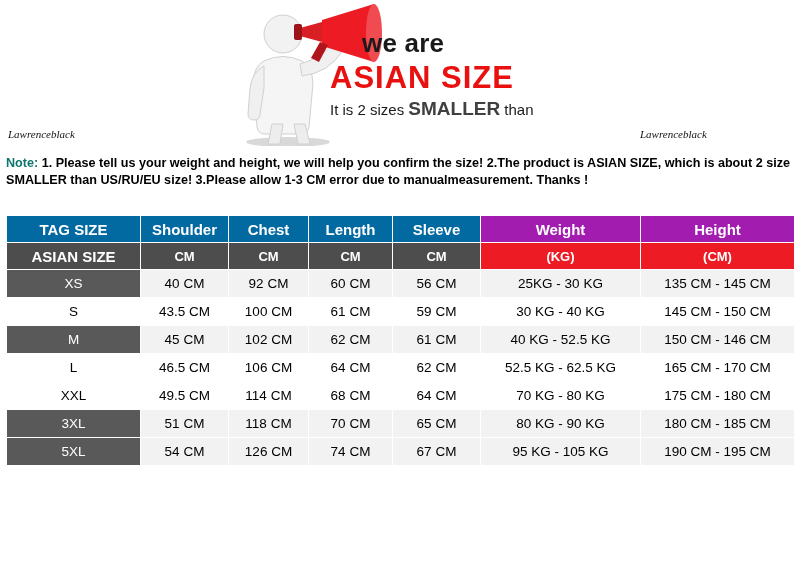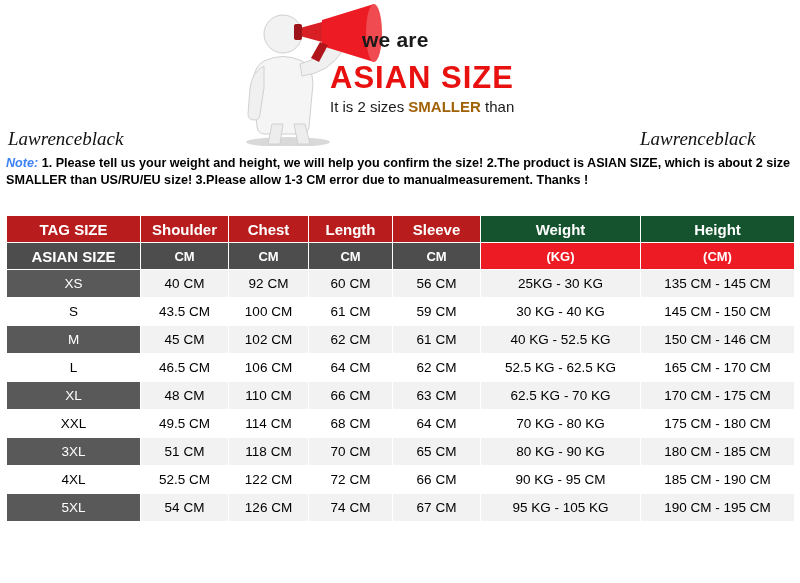--- a/index.html
+++ b/index.html
@@ -36,21 +36,21 @@
     position: absolute;
     left: 292px;
     top: 2px;
     width: 95px;
     height: 62px;
   }
   .we-are {
     position: absolute;
     left: 362px;
     top: 28px;
-    font-size: 21px;
+    font-size: 26px;
     font-weight: bold;
     color: #1a1a1a;
     letter-spacing: .2px;
   }
   .asian-size {
     position: absolute;
     left: 330px;
     top: 60px;
     font-size: 31px;
     font-weight: bold;
@@ -59,56 +59,56 @@
   }
   .mid-line {
     position: absolute;
     left: 330px;
     top: 98px;
     font-size: 15px;
     color: #1a1a1a;
     white-space: nowrap;
   }
   .mid-line .smaller {
-    font-size: 15px;
-    font-weight: bold;
-    color: #a16207;
+    font-size: 19px;
+    font-weight: bold;
+    color: #404040;
   }
   .eu-size {
     position: absolute;
     left: 330px;
     top: 123px;
     font-size: 24px;
     font-weight: bold;
     color: #e8110f;
     letter-spacing: .5px;
   }
   .brand {
     position: absolute;
     top: 128px;
     font-family: "Liberation Serif", serif;
-    font-size: 19px;
+    font-size: 11px;
     font-style: italic;
     color: #111111;
   }
   .brand.left { left: 8px; }
   .brand.right { left: 640px; }
 
   
   .note {
     position: absolute;
     left: 6px;
     top: 155px;
     width: 790px;
     font-size: 12.6px;
     font-weight: bold;
     line-height: 16.5px;
     color: #000000;
   }
-  .note .lbl { color: #3b82f6; font-style: italic; }
+  .note .lbl { color: #0f766e; }
 
   
   .table-wrap {
     position: absolute;
     left: 6px;
     top: 215px;
     width: 788px;
   }
   table {
     border-collapse: collapse;
@@ -126,28 +126,28 @@
   }
   col.c0 { width: 134px; }
   col.c1 { width: 88px; }
   col.c2 { width: 80px; }
   col.c3 { width: 84px; }
   col.c4 { width: 88px; }
   col.c5 { width: 160px; }
   col.c6 { width: 154px; }
 
   .hdr td {
-    background: #b91c1c;
+    background: #0369a1;
     color: #ffffff;
     font-weight: bold;
     font-size: 15px;
     height: 26px;
   }
   .hdr td.red {
-    background: #14532d;
+    background: #a21caf;
     font-size: 15px;
   }
   .hdr2 td {
     background: #4d4d4d;
     color: #ffffff;
     font-weight: bold;
     font-size: 13px;
     height: 26px;
   }
   .hdr2 td.red {
@@ -280,56 +280,38 @@
         </tr>
         <tr>
           <td class="sizecell">L</td>
           <td>46.5 CM</td>
           <td>106 CM</td>
           <td>64 CM</td>
           <td>62 CM</td>
           <td>52.5 KG  - 62.5 KG</td>
           <td>165 CM - 170 CM</td>
         </tr>
-        <tr class="alt">
-          <td class="sizecell">XL</td>
-          <td>48 CM</td>
-          <td>110 CM</td>
-          <td>66 CM</td>
-          <td>63 CM</td>
-          <td>62.5 KG  - 70 KG</td>
-          <td>170 CM - 175 CM</td>
-        </tr>
         <tr>
           <td class="sizecell">XXL</td>
           <td>49.5 CM</td>
           <td>114 CM</td>
           <td>68 CM</td>
           <td>64 CM</td>
           <td>70 KG  - 80  KG</td>
           <td>175 CM - 180 CM</td>
         </tr>
         <tr class="alt">
           <td class="sizecell">3XL</td>
           <td>51 CM</td>
           <td>118 CM</td>
           <td>70 CM</td>
           <td>65 CM</td>
           <td>80 KG  - 90  KG</td>
           <td>180 CM - 185 CM</td>
         </tr>
-        <tr>
-          <td class="sizecell">4XL</td>
-          <td>52.5 CM</td>
-          <td>122 CM</td>
-          <td>72 CM</td>
-          <td>66 CM</td>
-          <td>90 KG  - 95 CM</td>
-          <td>185 CM - 190 CM</td>
-        </tr>
         <tr class="alt">
           <td class="sizecell">5XL</td>
           <td>54 CM</td>
           <td>126 CM</td>
           <td>74 CM</td>
           <td>67 CM</td>
           <td>95 KG - 105 KG</td>
           <td>190 CM - 195 CM</td>
         </tr>
       </tbody>

